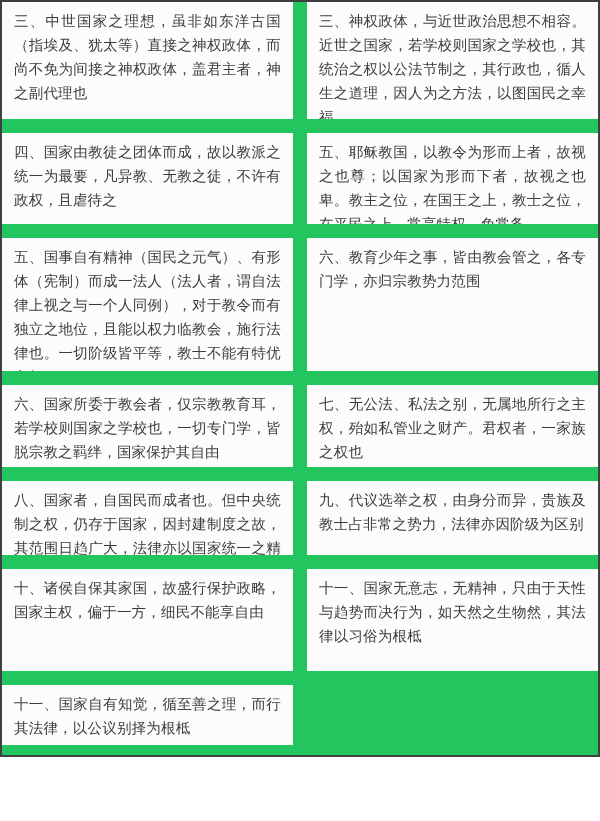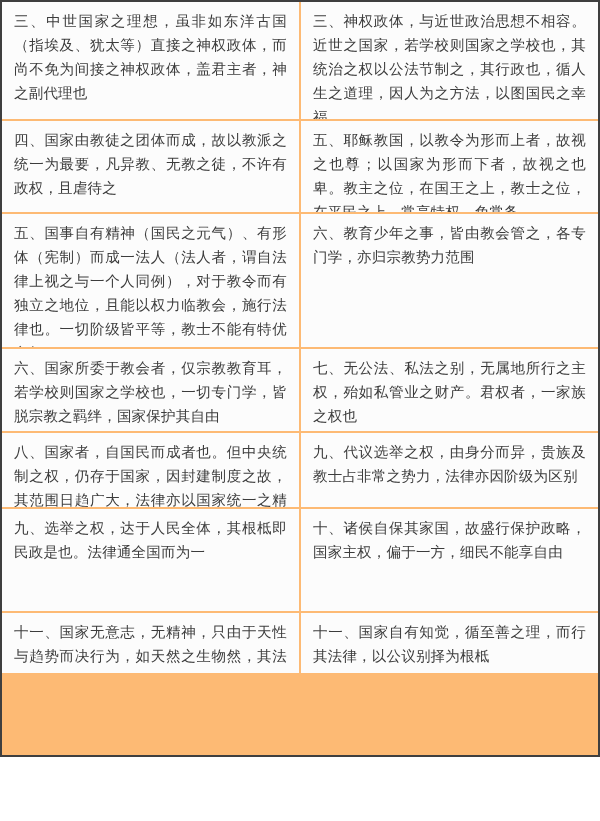--- a/index.html
+++ b/index.html
@@ -7,23 +7,23 @@
     width: 600px;
     background: #ffffff;
     font-family: "Liberation Sans", sans-serif;
   }
   .comparison-table {
     width: 600px;
     height: 757px;
     display: grid;
     grid-template-columns: 1fr 1fr;
     grid-template-rows: 117px 91px 133px 82px 74px 102px 60px 64px 78px;
-    gap: 2px;
+    gap: 14px;
     border: 2px solid #3f3f3f;
-    background: #fdba74;
+    background: #22c55e;
   }
   .cell {
     background: #fcfcfc;
     color: #3c3c3c;
     font-size: 14.5px;
     line-height: 24px;
     padding: 7px 12px 5px 12px;
     text-align: justify;
     overflow: hidden;
     letter-spacing: 0.2px;
@@ -42,19 +42,18 @@
   <div class="cell">五、国事自有精神（国民之元气）、有形体（宪制）而成一法人（法人者，谓自法律上视之与一个人同例），对于教令而有独立之地位，且能以权力临教会，施行法律也。一切阶级皆平等，教士不能有特优之权</div>
 
   <div class="cell">六、教育少年之事，皆由教会管之，各专门学，亦归宗教势力范围</div>
   <div class="cell">六、国家所委于教会者，仅宗教教育耳，若学校则国家之学校也，一切专门学，皆脱宗教之羁绊，国家保护其自由</div>
 
   <div class="cell">七、无公法、私法之别，无属地所行之主权，殆如私管业之财产。君权者，一家族之权也</div>
 
   <div class="cell">八、国家者，自国民而成者也。但中央统制之权，仍存于国家，因封建制度之故，其范围日趋广大，法律亦以国家统一之精神，施平等于全体</div>
 
   <div class="cell">九、代议选举之权，由身分而异，贵族及教士占非常之势力，法律亦因阶级为区别</div>
-  <div class="cell">九、选举之权，达于人民全体，其根柢即民政是也。法律通全国而为一</div>
 
   <div class="cell">十、诸侯自保其家国，故盛行保护政略，国家主权，偏于一方，细民不能享自由</div>
 
   <div class="cell">十一、国家无意志，无精神，只由于天性与趋势而决行为，如天然之生物然，其法律以习俗为根柢</div>
   <div class="cell">十一、国家自有知觉，循至善之理，而行其法律，以公议别择为根柢</div>
 </div>
 
 </body></html>

